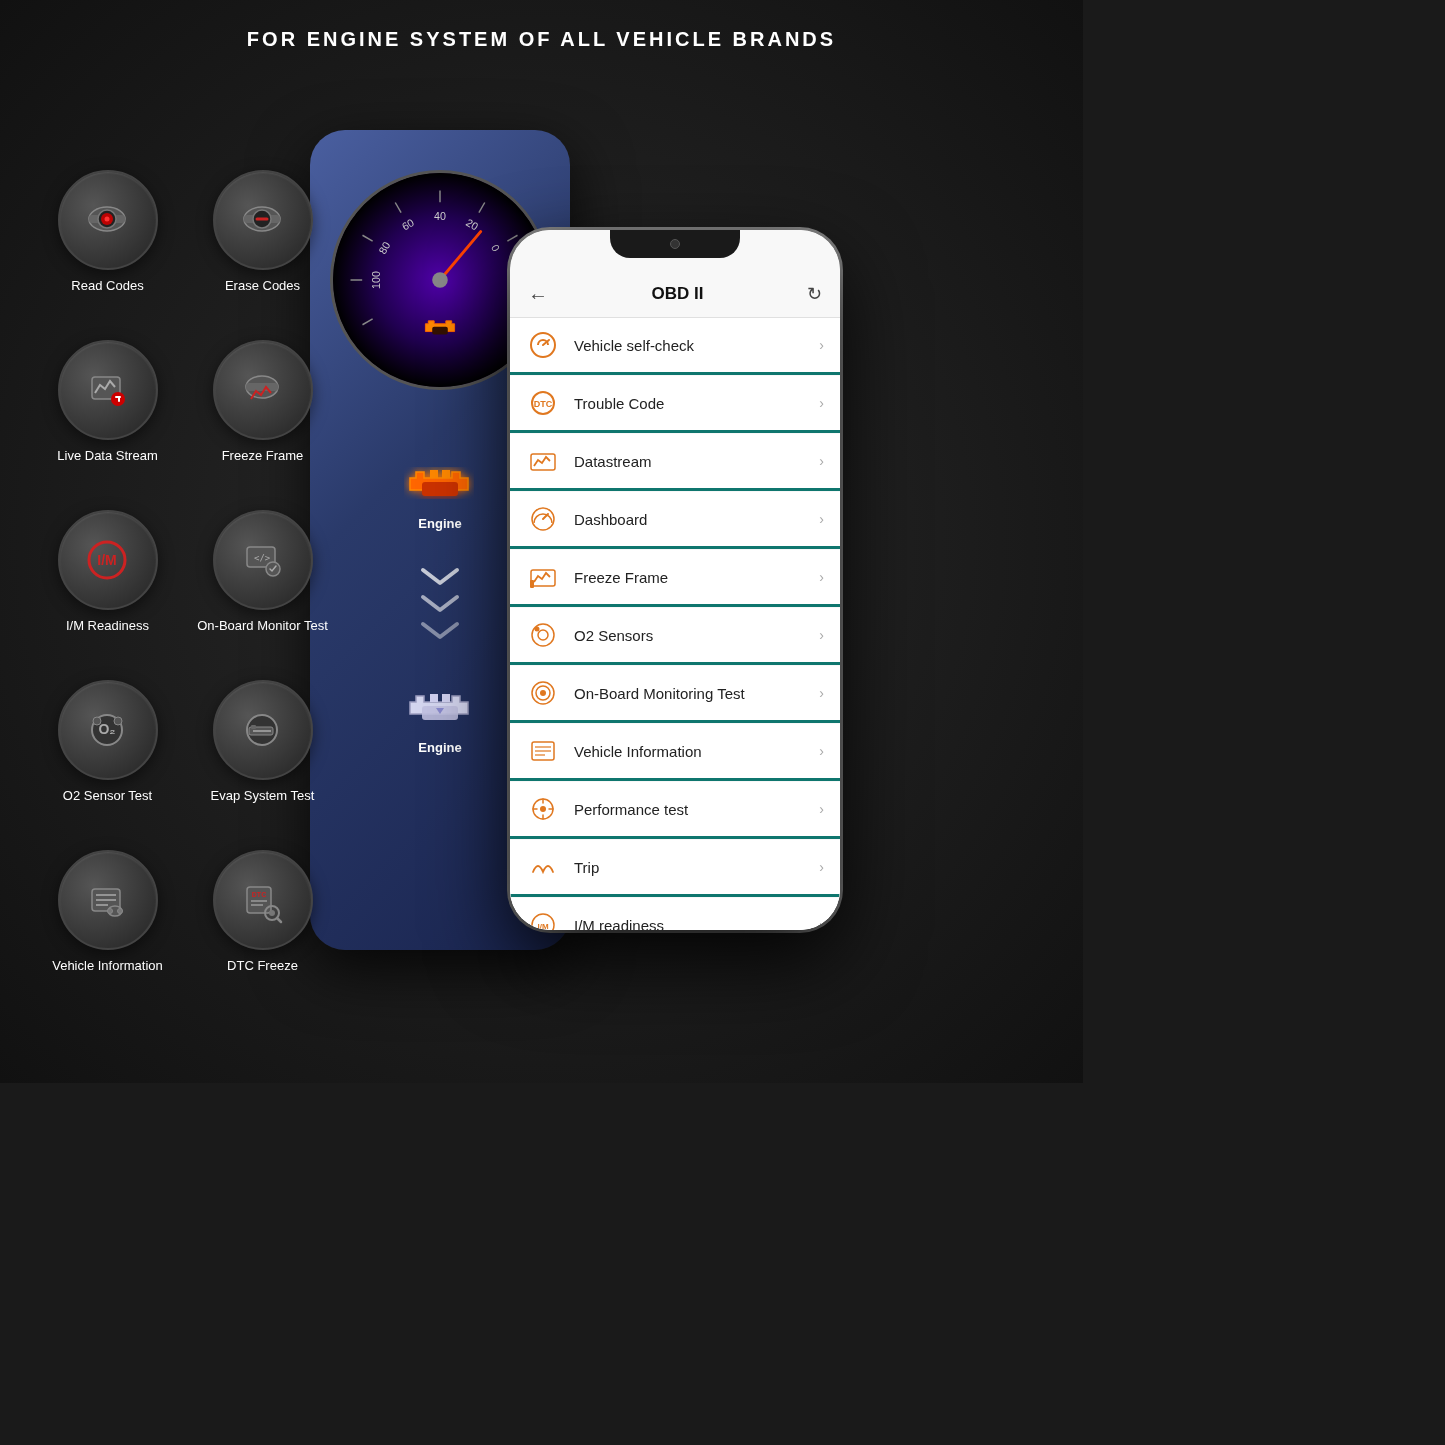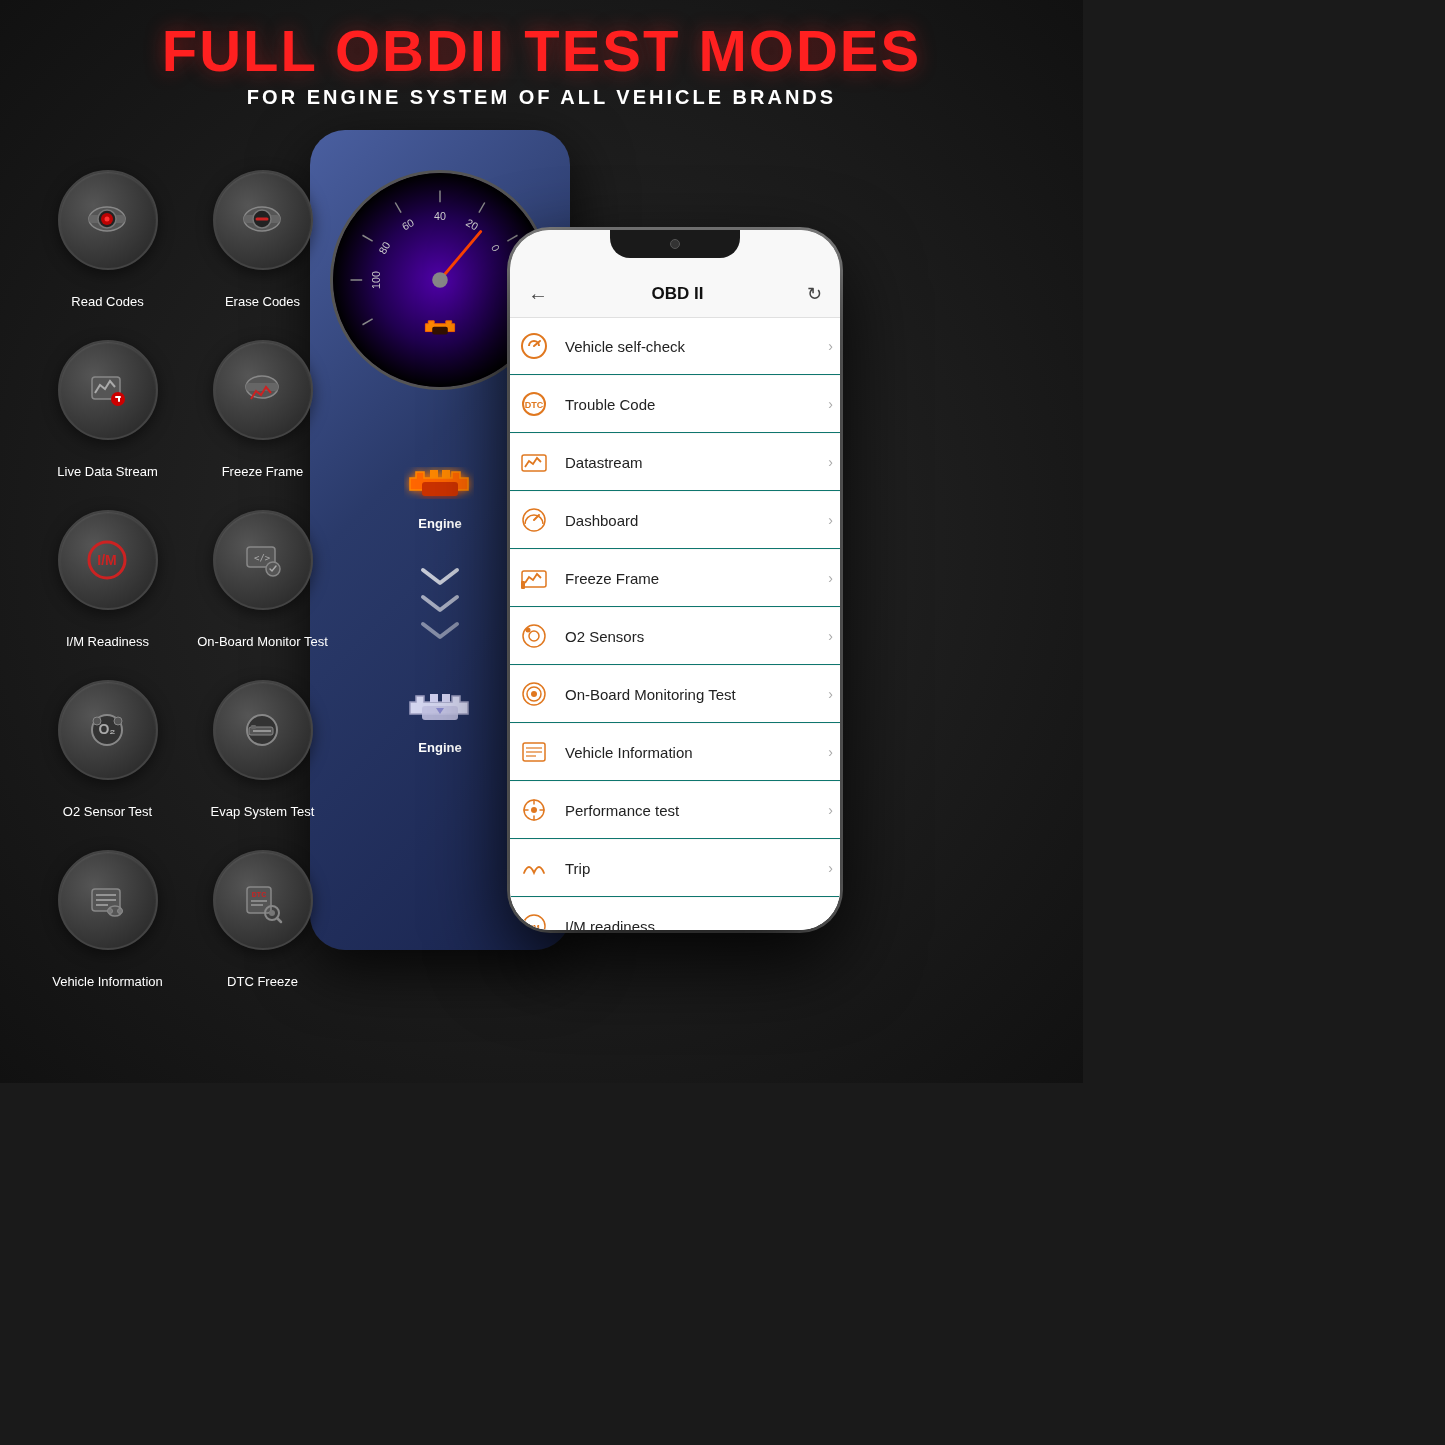--- a/index.html
+++ b/index.html
@@ -73,21 +73,21 @@
       align-items: center;
       justify-content: center;
       box-shadow: 0 4px 15px rgba(0,0,0,0.5), inset 0 1px 2px rgba(255,255,255,0.1);
       position: relative;
     }
 
     .feature-label {
       font-size: 13px;
       color: #ffffff;
       text-align: center;
-      margin-top: 24px;
+      margin-top: 8px;
       font-weight: 500;
     }
 
     
     .icon-svg {
       width: 55px;
       height: 55px;
     }
 
     
@@ -257,23 +257,23 @@
       left: 0;
       right: 0;
       bottom: 0;
       overflow: hidden;
       background: #f8f8f8;
     }
 
     .menu-item {
       display: flex;
       align-items: center;
-      padding: 0 7px;
+      padding: 0 16px;
       height: 57px;
-      border-bottom: 1px solid #0f766e;
+      border-bottom: 3px solid #0f766e;
       background: #ffffff;
       margin-bottom: 1px;
     }
 
     .menu-item-icon {
       width: 34px;
       height: 34px;
       margin-right: 14px;
       flex-shrink: 0;
       display: flex;
@@ -292,21 +292,20 @@
       font-size: 14px;
       color: #aaa;
     }
   </style>
 </head>
 <body>
 
 <div class="bg"></div>
 
 <div class="header">
-  <div class="header-title">FULL OBDII TEST MODES</div>
   <div class="header-subtitle">FOR ENGINE SYSTEM OF ALL VEHICLE BRANDS</div>
 </div>
 
 <div class="features-grid">
 
   <div class="feature-item">
     <div class="feature-icon-circle">
       <svg class="icon-svg" viewBox="0 0 55 55">
         <g fill="none">
           <ellipse cx="27" cy="26" rx="18" ry="12" fill="#555" stroke="#888" stroke-width="1.5"></ellipse>

